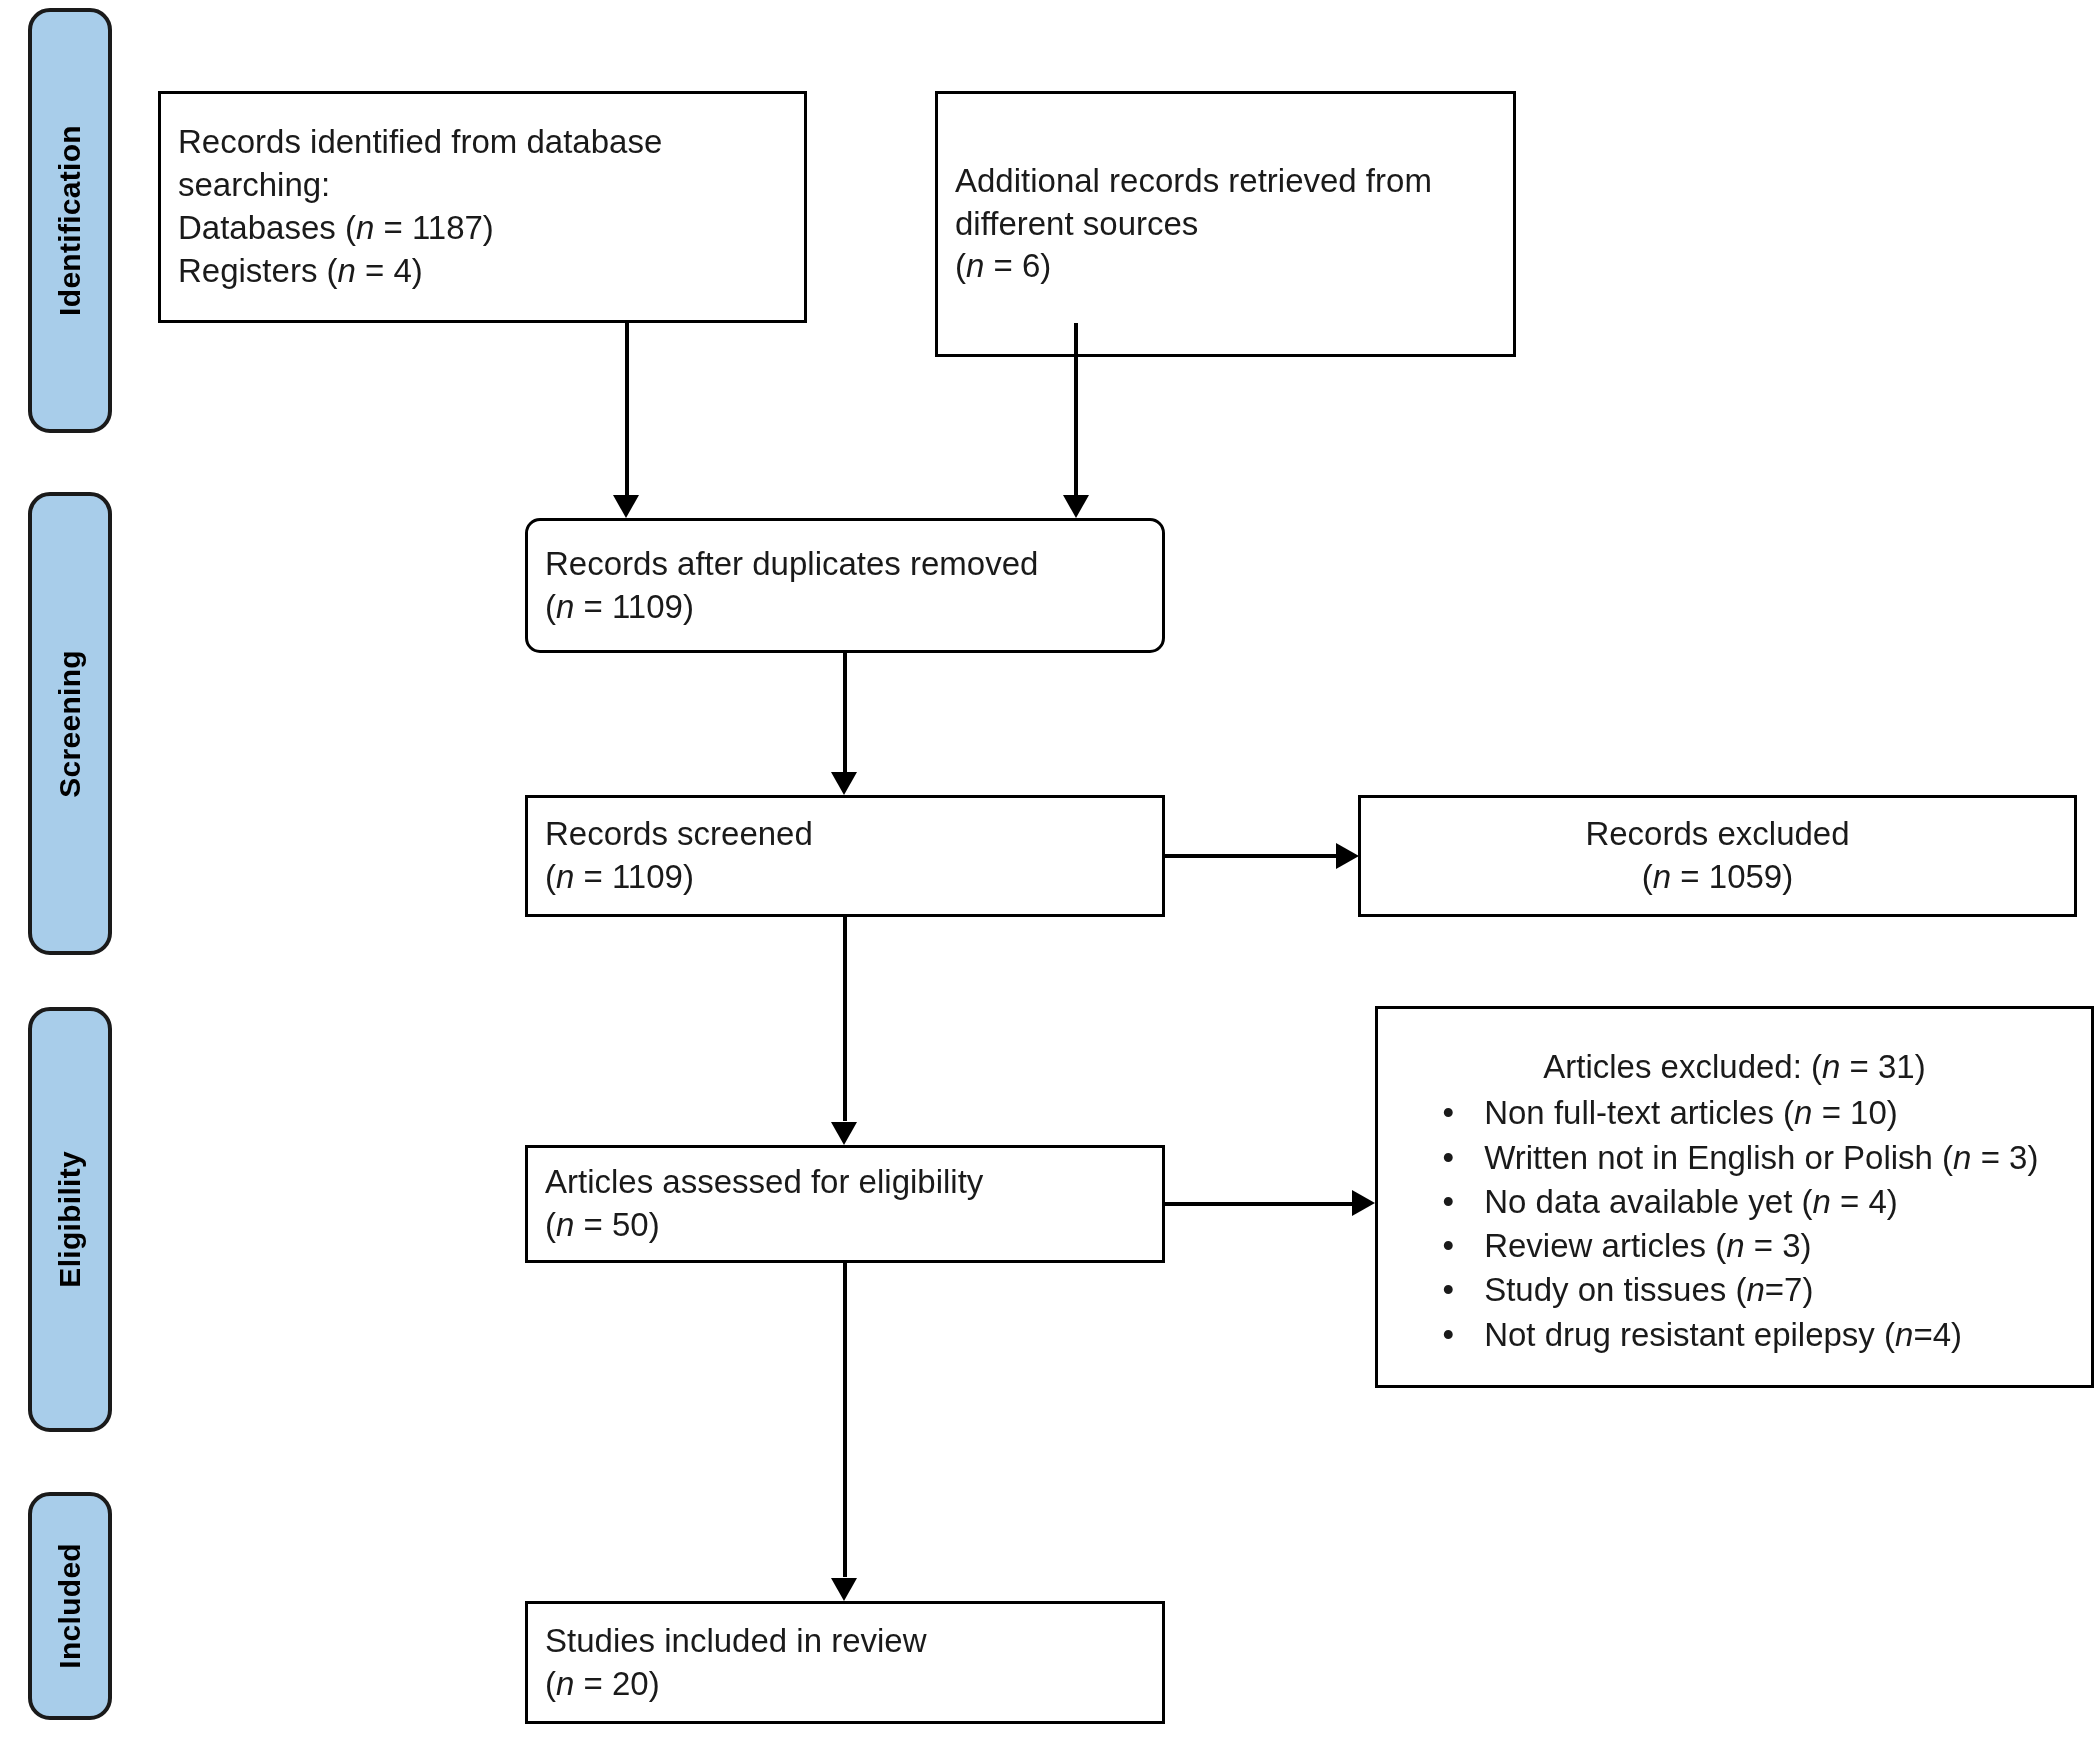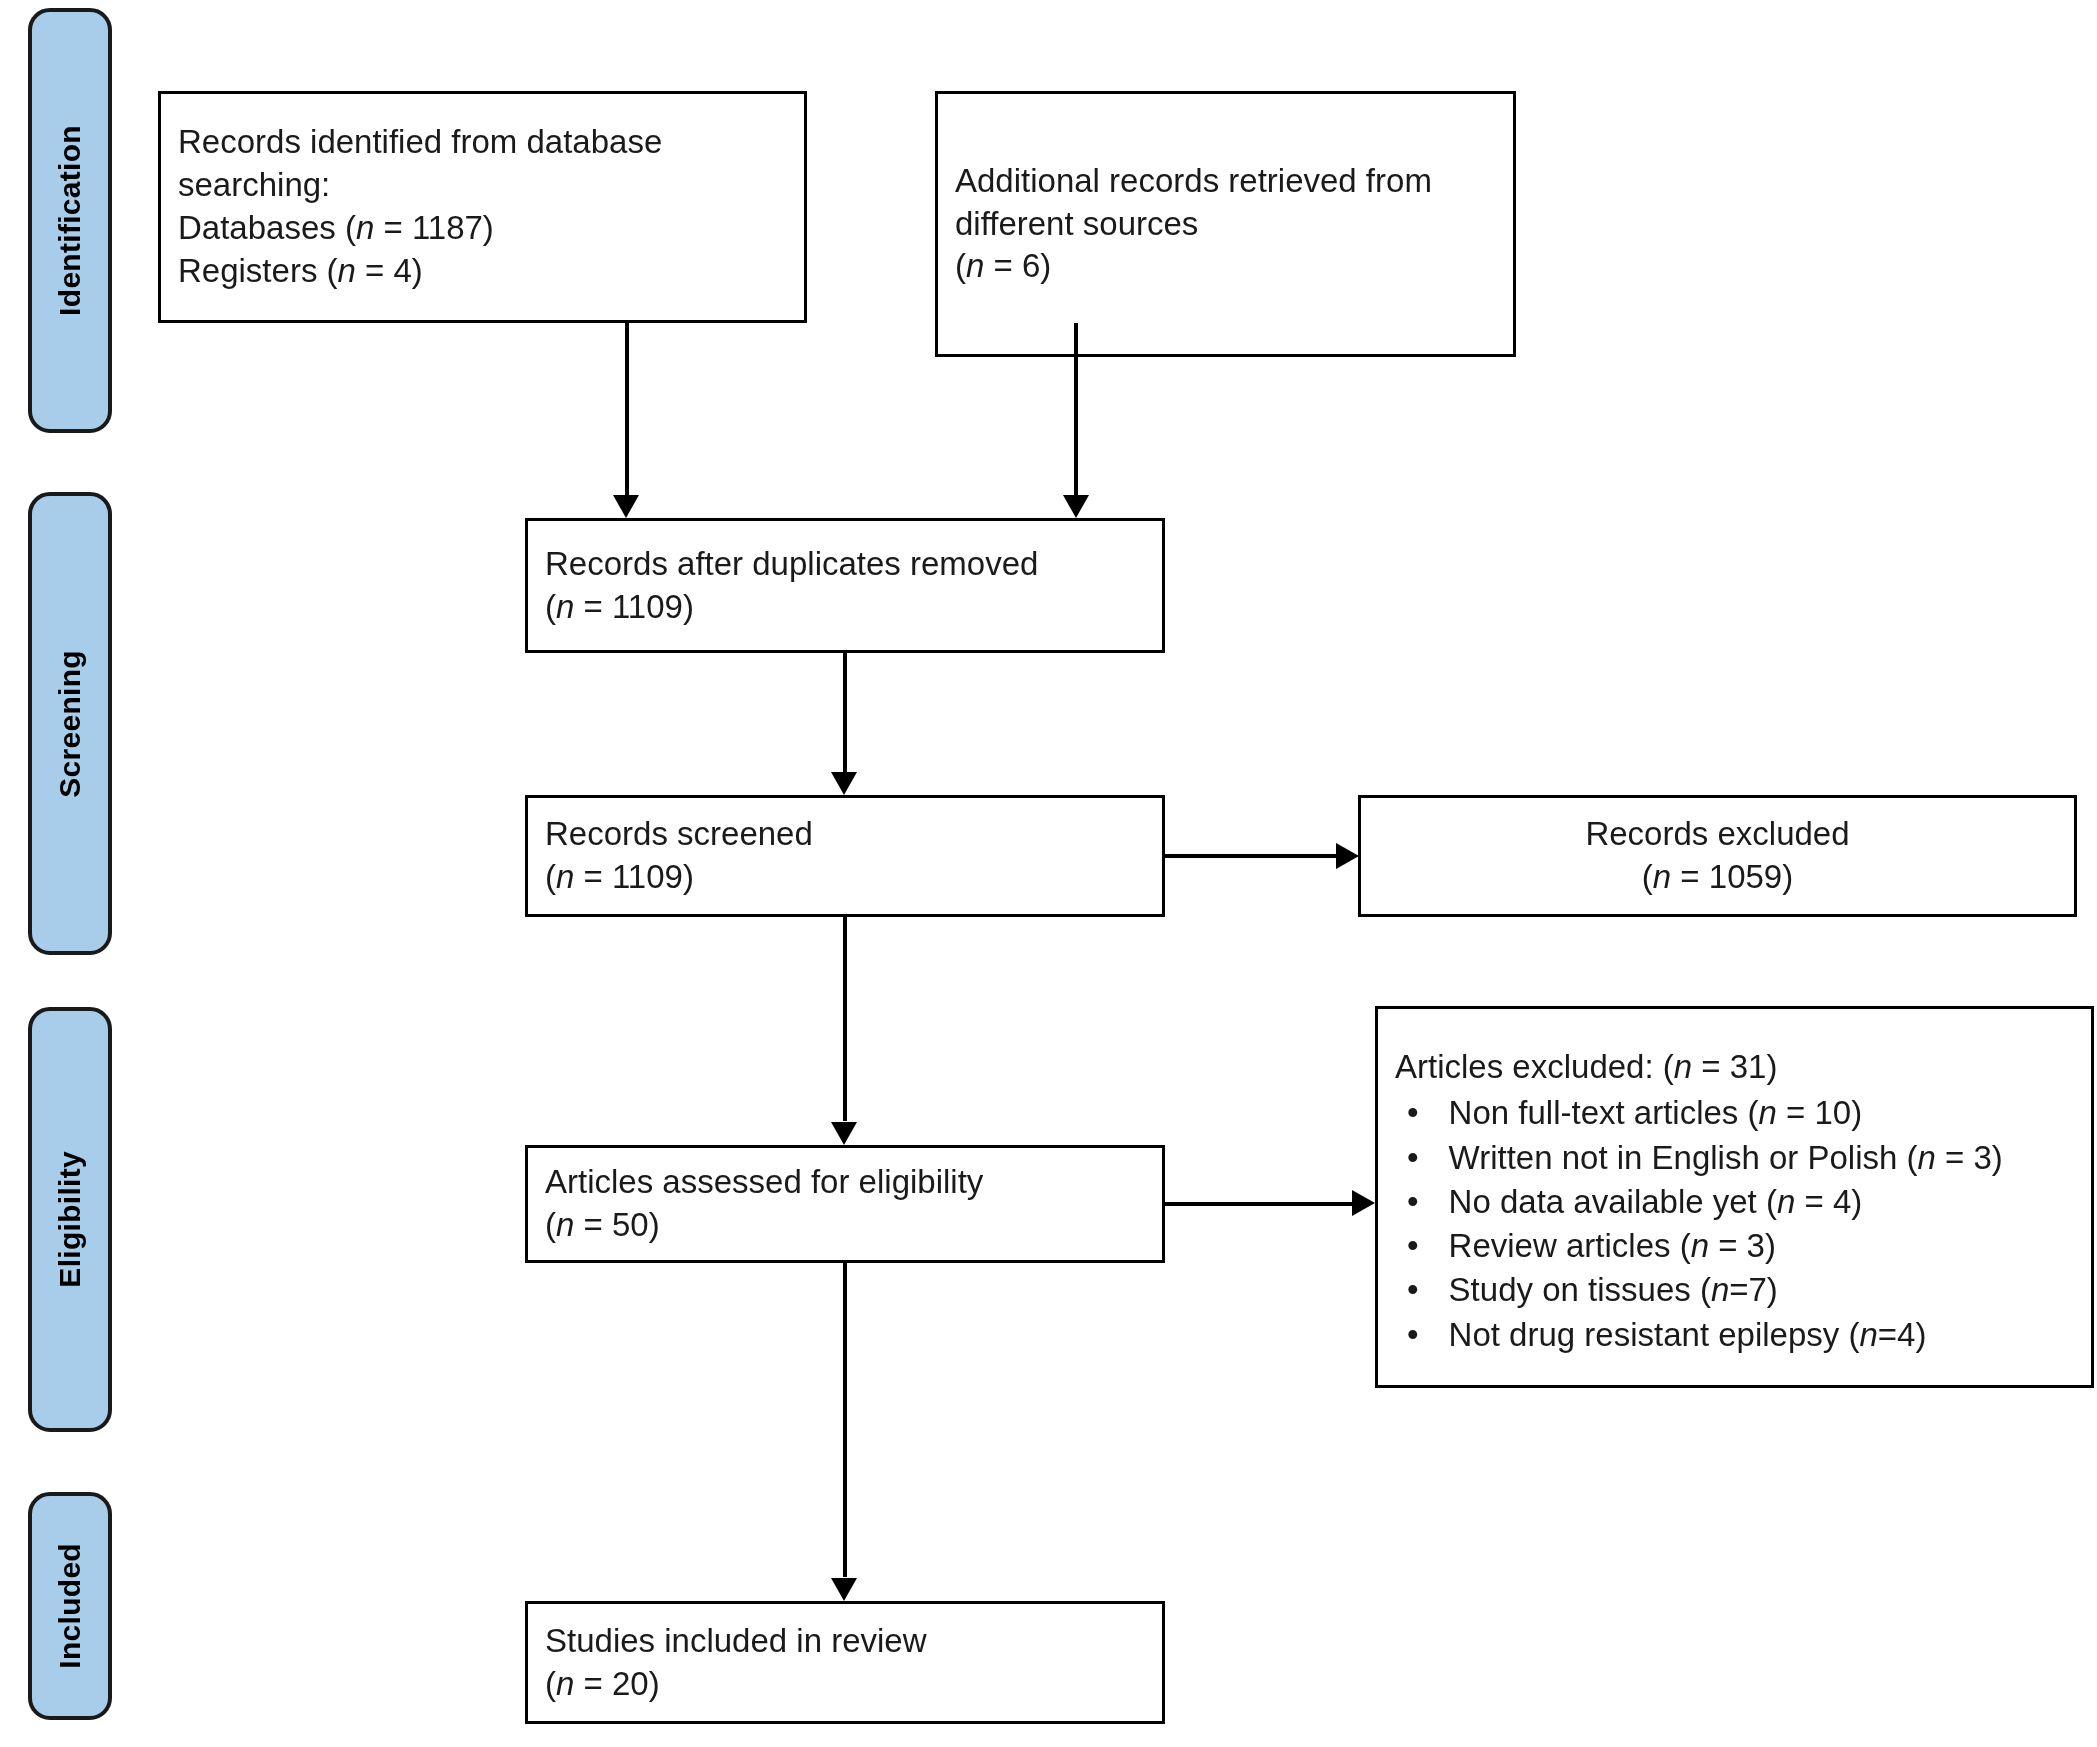--- a/index.html
+++ b/index.html
@@ -51,20 +51,21 @@
   .flow-box .box-text {
     padding: 0 17px;
     font-size: 33px;
     line-height: 1.30;
     color: #1a1a1a;
     white-space: pre-line;
   }
   .flow-box.listbox {
     justify-content: flex-start;
     padding-top: 37px;
+    align-items: center;
   }
   .flow-box .list-head {
     padding: 0 17px 2.6px 17px;
     font-size: 33px;
     line-height: 1.30;
     color: #1a1a1a;
   }
   ul.excl-list {
     list-style: none;
     margin: 0;
@@ -137,21 +138,21 @@
   </div>
 
   <div class="flow-box" style="left:158px; top:91px; width:649px; height:232px;">
     <div class="box-text"><span>Records identified from database</span><br><span>searching:</span><br><span>Databases (</span><em class="n-italic">n</em><span> = 1187)</span><br><span>Registers (</span><em class="n-italic">n</em><span> = 4)</span></div>
   </div>
 
   <div class="flow-box" style="left:935px; top:91px; width:581px; height:266px;">
     <div class="box-text"><span>Additional records retrieved from</span><br><span>different sources</span><br><span>(</span><em class="n-italic">n</em><span> = 6)</span></div>
   </div>
 
-  <div class="flow-box" style="left:525px; top:518px; width:640px; height:135px;">
+  <div class="flow-box" style="left:525px; top:518px; width:640px; height:135px;border-radius:15px;">
     <div class="box-text"><span>Records after duplicates removed</span><br><span>(</span><em class="n-italic">n</em><span> = 1109)</span></div>
   </div>
 
   <div class="flow-box" style="left:525px; top:795px; width:640px; height:122px;">
     <div class="box-text"><span>Records screened</span><br><span>(</span><em class="n-italic">n</em><span> = 1109)</span></div>
   </div>
 
   <div class="flow-box" style="left:1358px; top:795px; width:719px; height:122px;text-align:center;">
     <div class="box-text"><span>Records excluded</span><br><span>(</span><em class="n-italic">n</em><span> = 1059)</span></div>
   </div>

